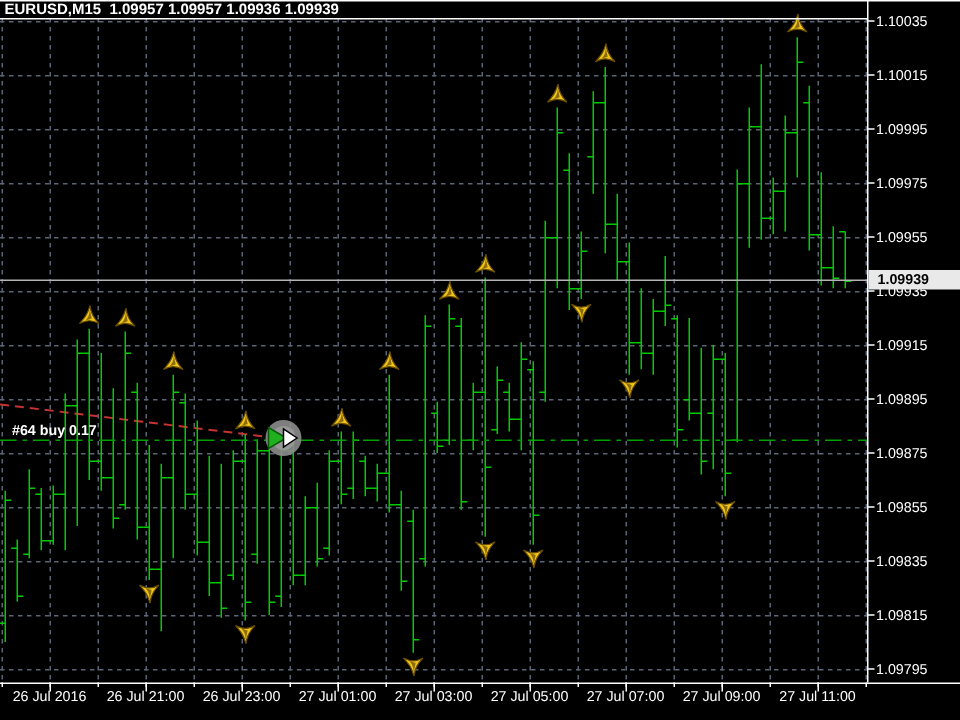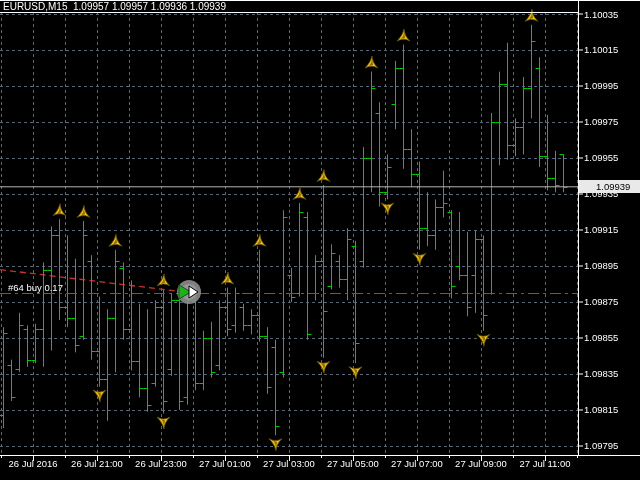--- a/index.html
+++ b/index.html
@@ -1,23 +1,23 @@
 <!DOCTYPE html>
 <html><head>
 <meta charset="utf-8">
 <style>
   html,body{margin:0;padding:0;background:#000;}
   #window{position:relative;width:640px;height:480px;background:#1d4ed8;overflow:hidden;
           font-family:"Liberation Sans",sans-serif;}
   #chart-svg{position:absolute;left:0;top:0;}
-  .ovl{position:absolute;color:#fff;white-space:pre;pointer-events:none;}
+  .ovl{position:absolute;color:#fff;white-space:pre;pointer-events:none;font-weight:bold;}
   #title{left:3px;top:1px;font-size:10px;z-index:3;}
   #order-label{left:8px;top:282px;font-size:9.5px;z-index:3;}
   #bid-box{left:579px;top:180px;width:61px;height:13px;background:#e9e9e9;color:#000;
-           font-size:9.5px;line-height:13px;padding-left:17px;box-sizing:border-box;z-index:3;}
+           font-size:9.5px;line-height:13px;padding-left:6px;box-sizing:border-box;z-index:3;}
 </style>
 </head>
 <body>
 
 <div id="window">
   <svg id="chart-svg" width="640" height="480">
       <rect x="0" y="0" width="640" height="480" fill="#000000"></rect>
       <line x1="0" y1="14.5" x2="578" y2="14.5" stroke="#5a6575" stroke-width="1" stroke-dasharray="3,3"></line>
       <line x1="0" y1="50.5" x2="578" y2="50.5" stroke="#5a6575" stroke-width="1" stroke-dasharray="3,3"></line>
       <line x1="0" y1="86.5" x2="578" y2="86.5" stroke="#5a6575" stroke-width="1" stroke-dasharray="3,3"></line>

